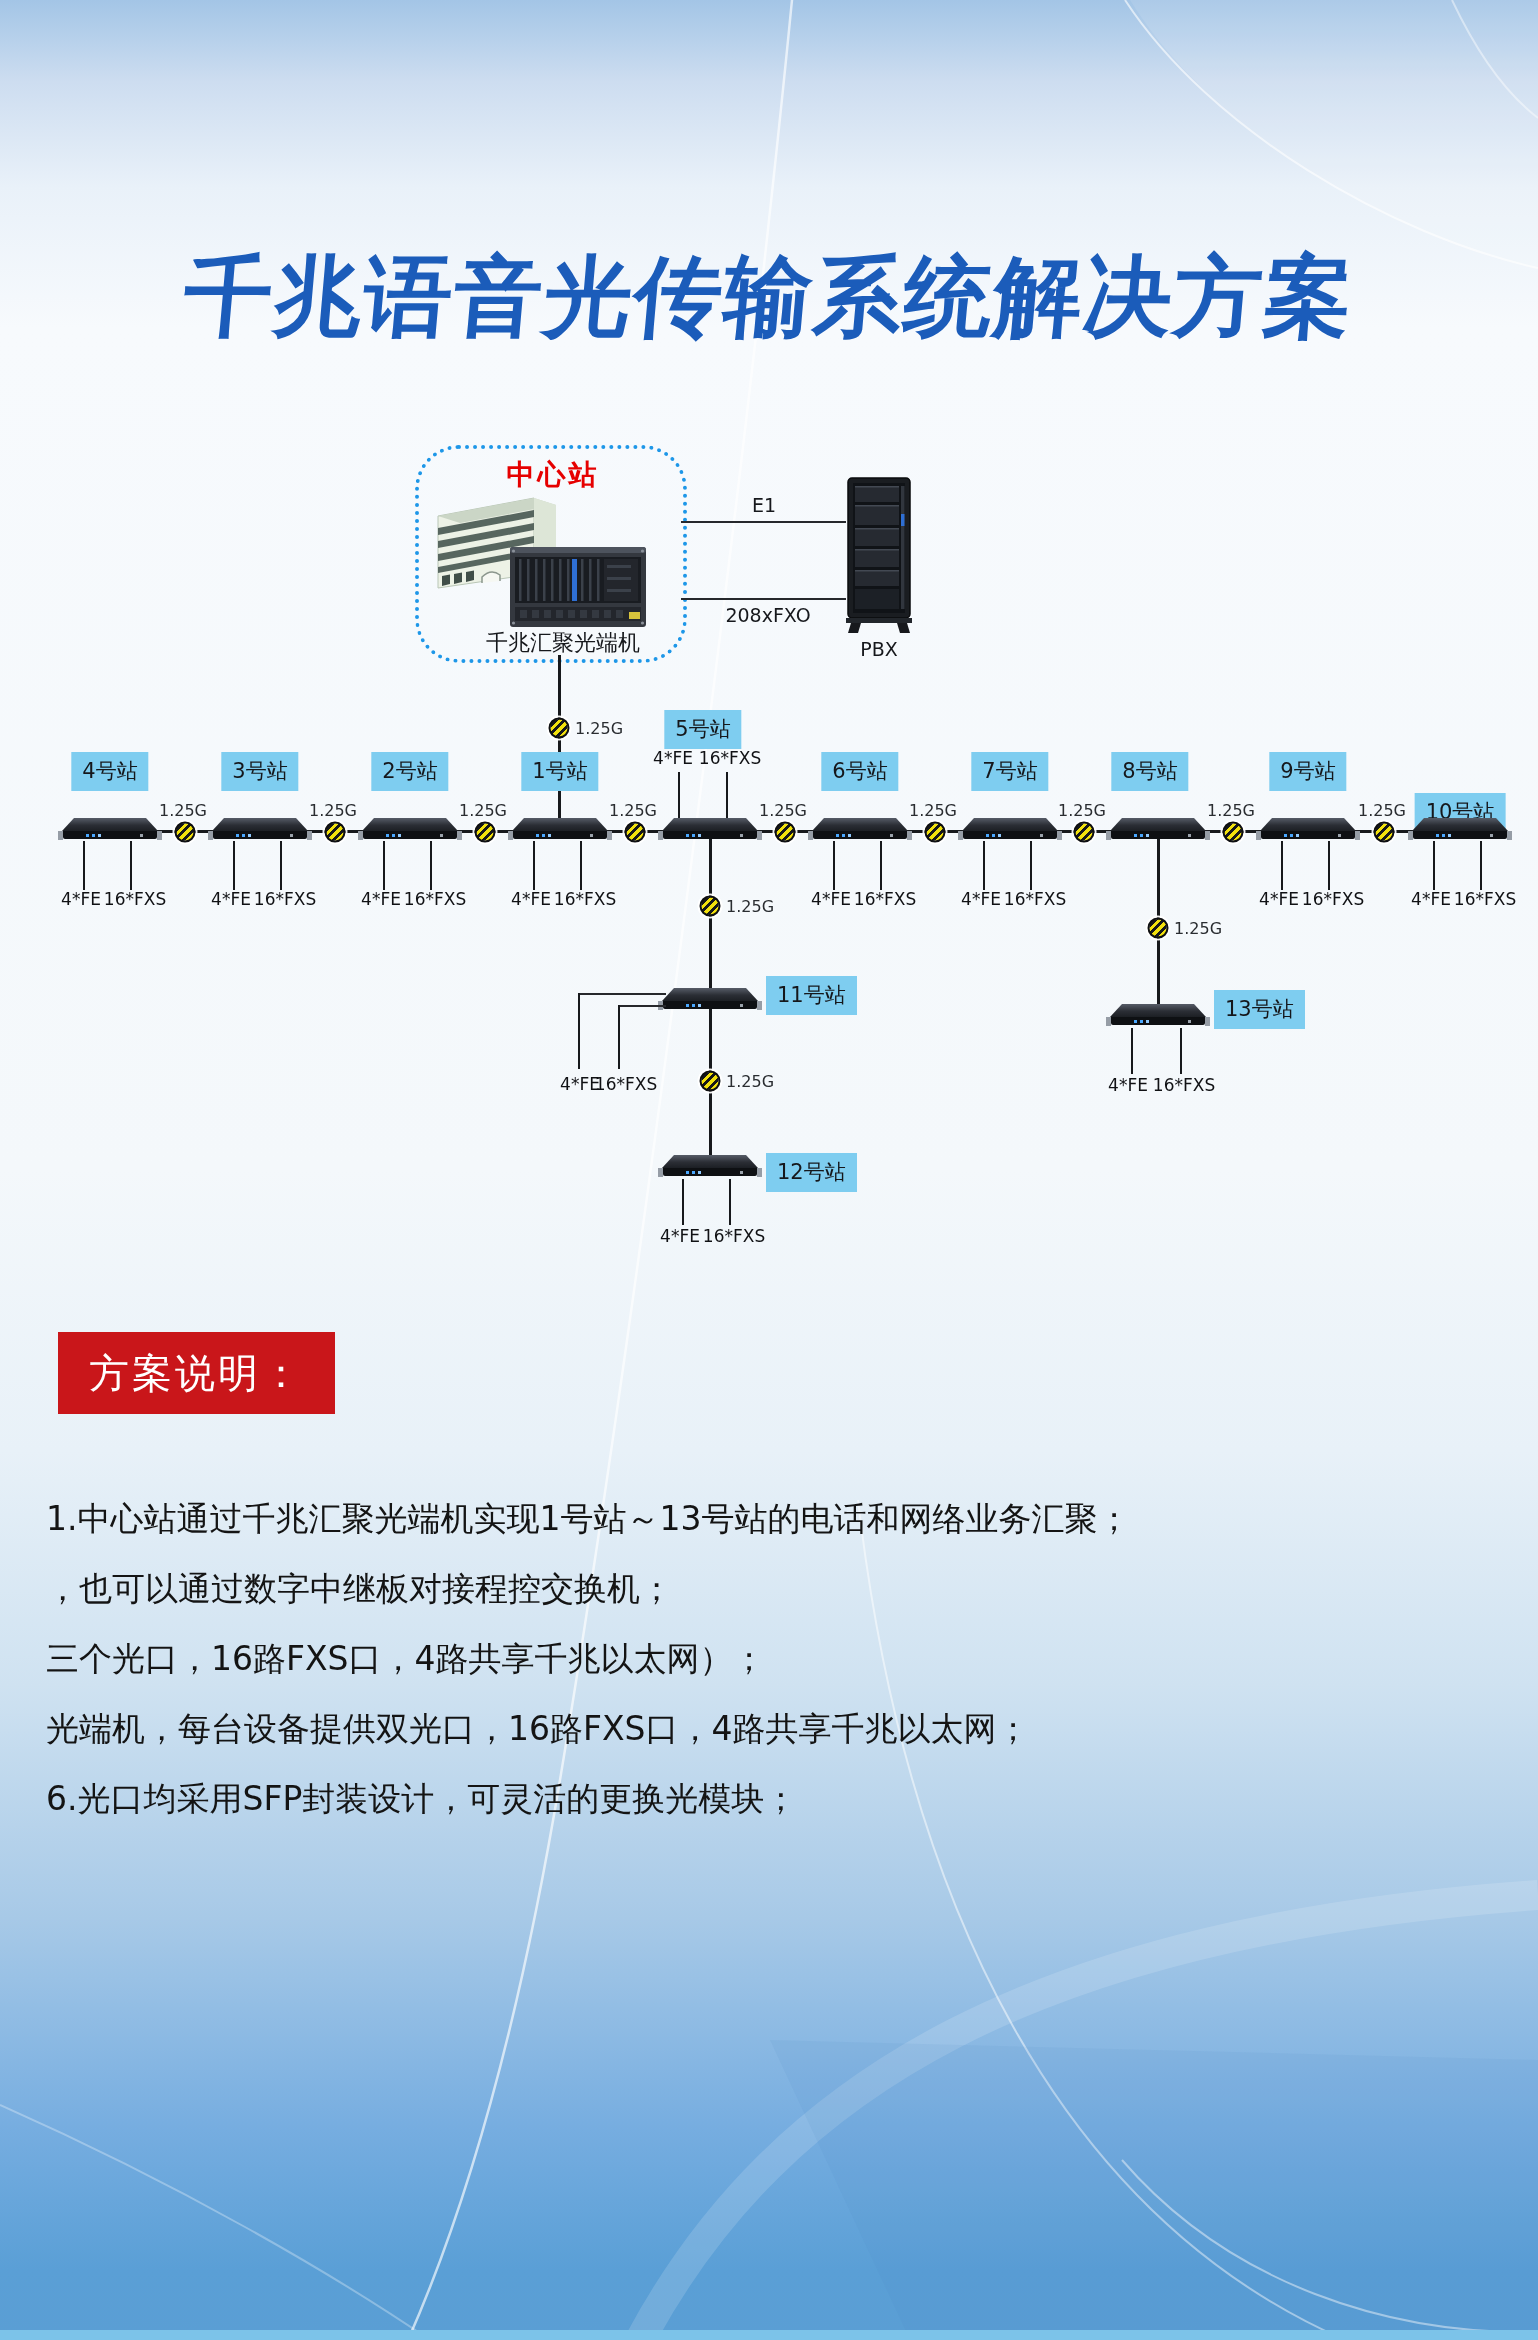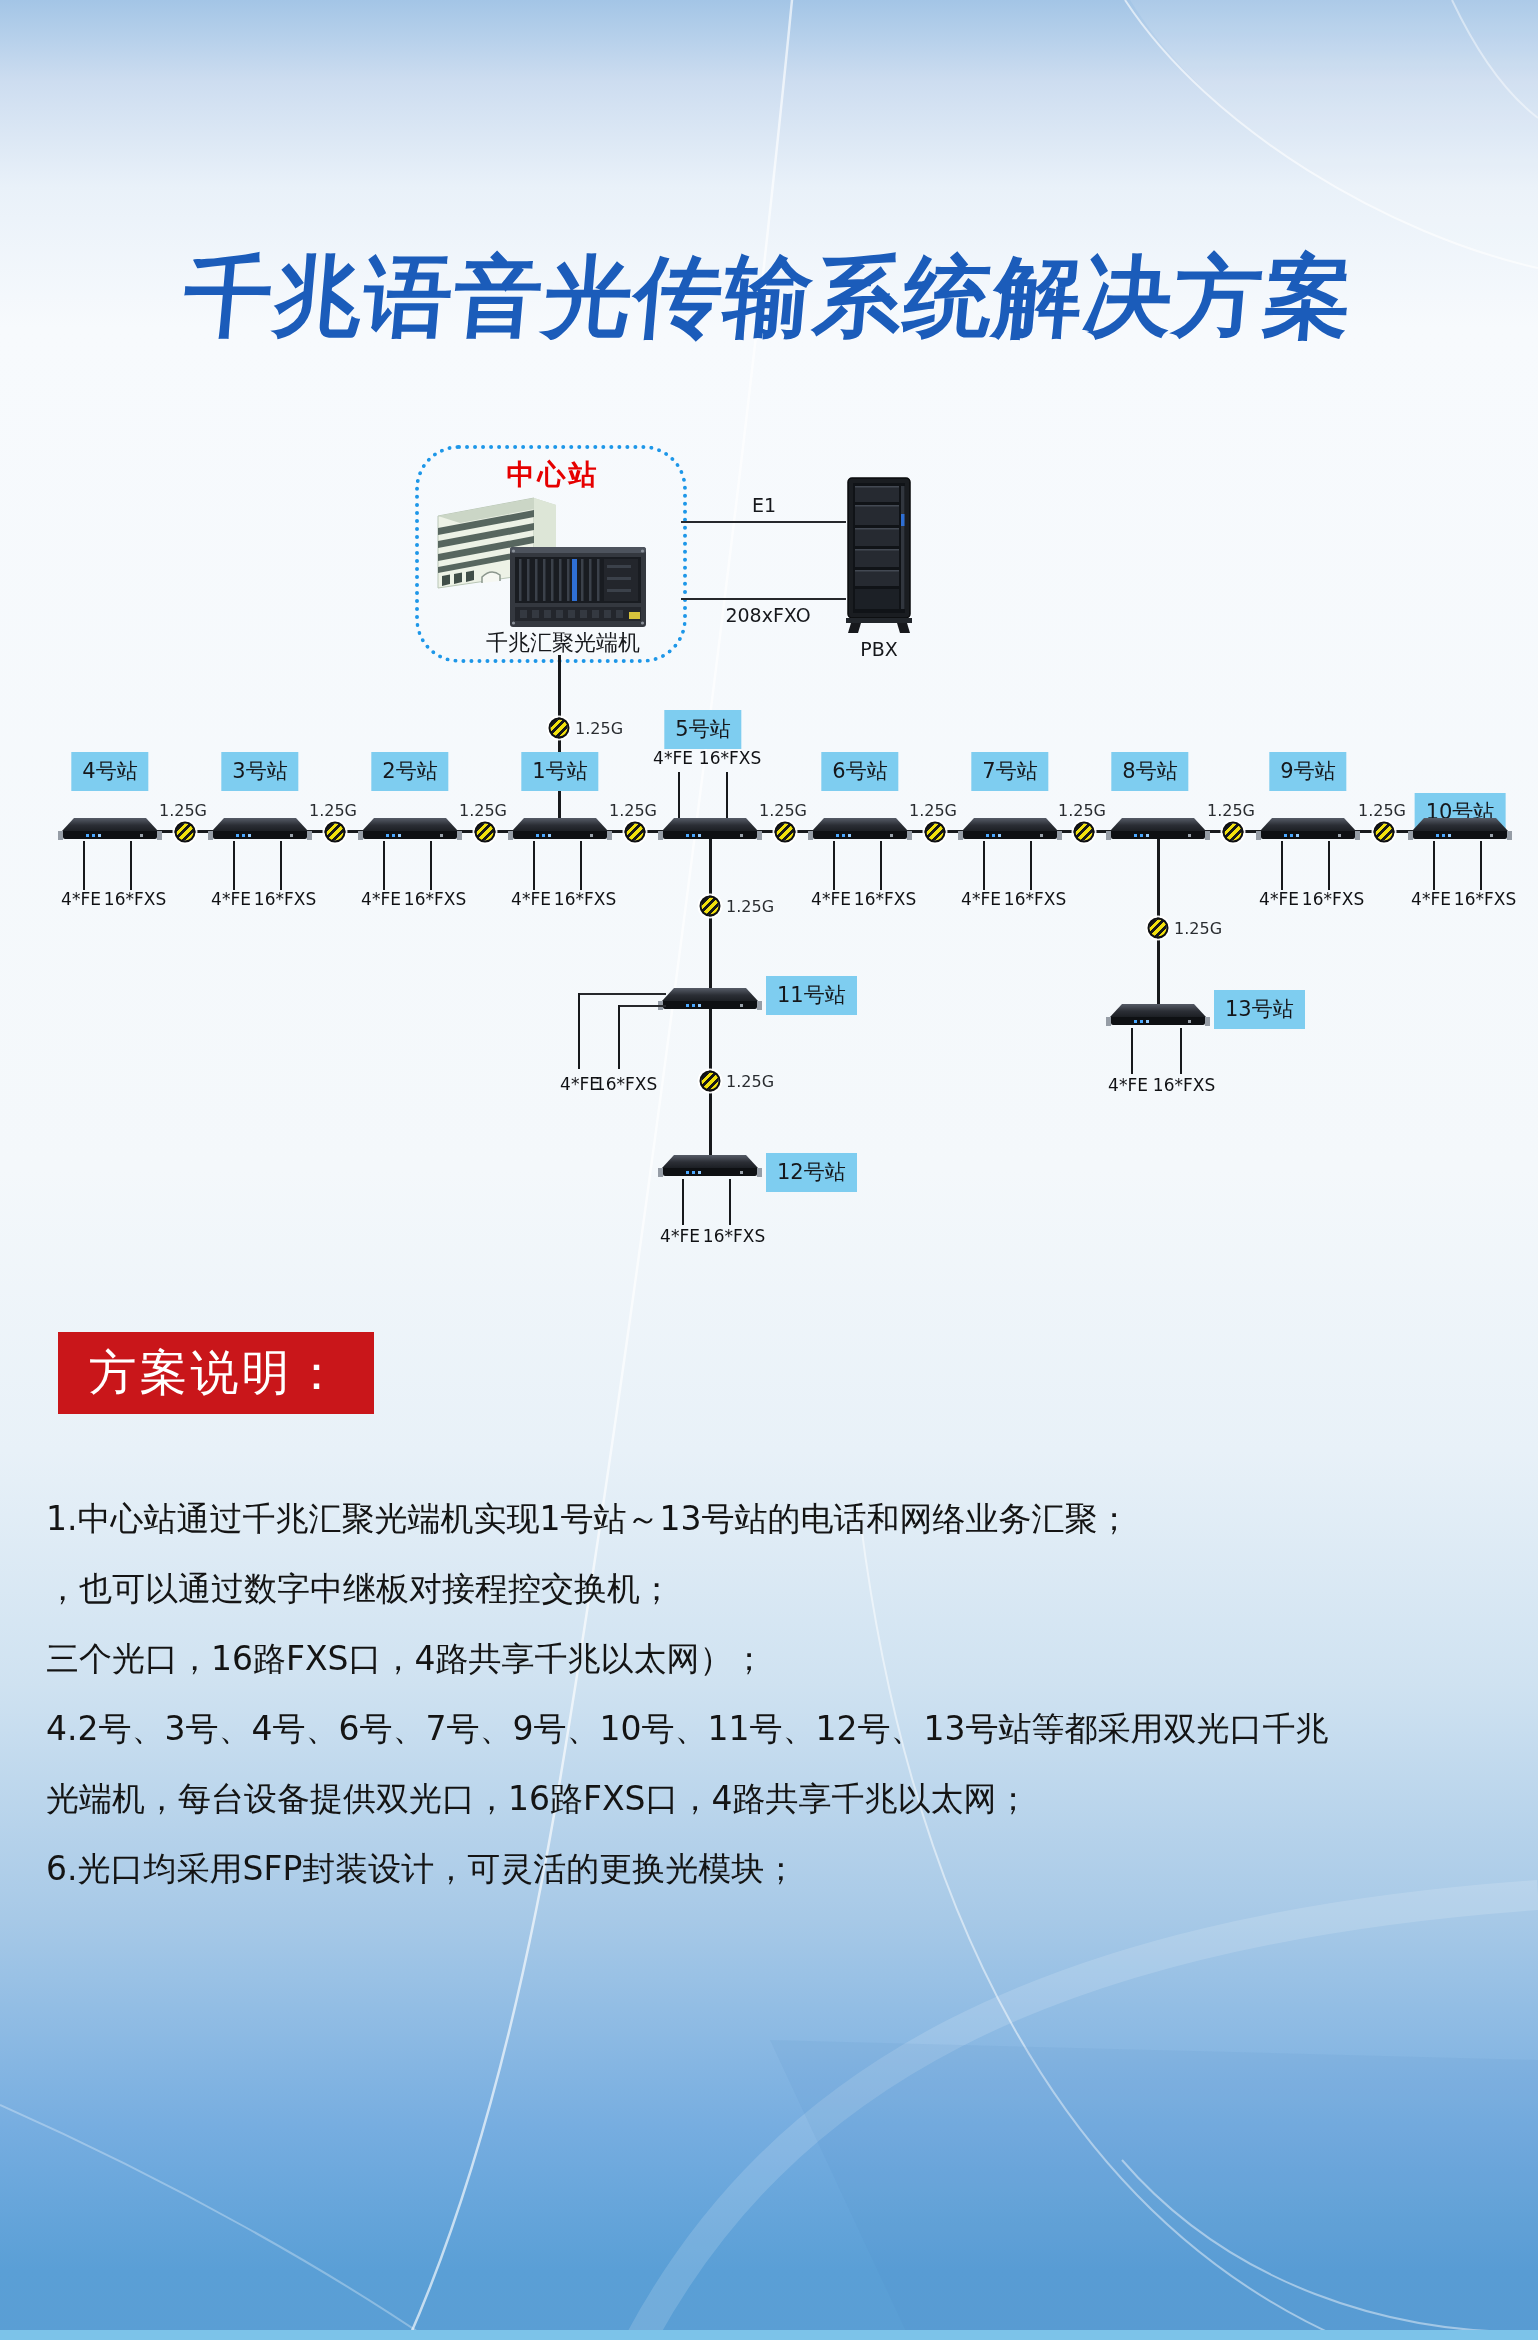--- a/index.html
+++ b/index.html
@@ -45,22 +45,22 @@
     transform:translate(-50%,-50%);
     background:repeating-linear-gradient(135deg,#f2e10c 0 3px,#17181a 3px 6px);
     border:2px solid #0e0f11;box-shadow:0 0 0 2px rgba(255,255,255,0.95);}
   .speed{position:absolute;font-size:16px;color:#2a2d31;white-space:nowrap;}
   .speed.above{transform:translate(-50%,-100%);}
   .speed.right{transform:translateY(-50%);}
 
   .port-line{position:absolute;width:2px;background:#17191c;}
   .port-label{position:absolute;font-size:17px;color:#101114;transform:translateX(-50%);white-space:nowrap;}
 
-  .sec-head{position:absolute;left:58px;top:1332px;width:316px;height:82px;background:#c9161a;
-    color:#ffffff;font-size:48px;display:flex;align-items:center;justify-content:center;
+  .sec-head{position:absolute;left:58px;top:1332px;width:277px;height:82px;background:#c9161a;
+    color:#ffffff;font-size:40px;display:flex;align-items:center;justify-content:center;
     letter-spacing:3px;white-space:nowrap;}
   .notes{position:absolute;left:46px;top:1484px;width:1478px;color:#141414;font-size:33px;}
   .note-line{height:70px;line-height:70px;white-space:nowrap;}
 
   .bottom-strip{position:absolute;left:0;bottom:0;width:100%;height:10px;background:#7cc3e9;}
 </style>
 </head>
 <body>
 
 <div id="page">
@@ -365,19 +365,18 @@
   <div class="port-line" style="left:1180px;top:1028px;height:46px"></div>
   <div class="port-label" style="left:1128px;top:1075px">4*FE</div>
   <div class="port-label" style="left:1184px;top:1075px">16*FXS</div>
 
   <div class="sec-head">方案说明：</div>
 
   <div class="notes">
     <div class="note-line">1.中心站通过千兆汇聚光端机实现1号站～13号站的电话和网络业务汇聚；</div>
     <div class="note-line">，也可以通过数字中继板对接程控交换机；</div>
     <div class="note-line">三个光口，16路FXS口，4路共享千兆以太网）；</div>
-    <div class="note-line">4.2号、3号、4号、6号、7号、9号、10号、11号、12号、13号站等都采用双光口千兆</div>
     <div class="note-line">光端机，每台设备提供双光口，16路FXS口，4路共享千兆以太网；</div>
     <div class="note-line">6.光口均采用SFP封装设计，可灵活的更换光模块；</div>
   </div>
 
   <div class="bottom-strip"></div>
 </div>
 
 </body></html>

